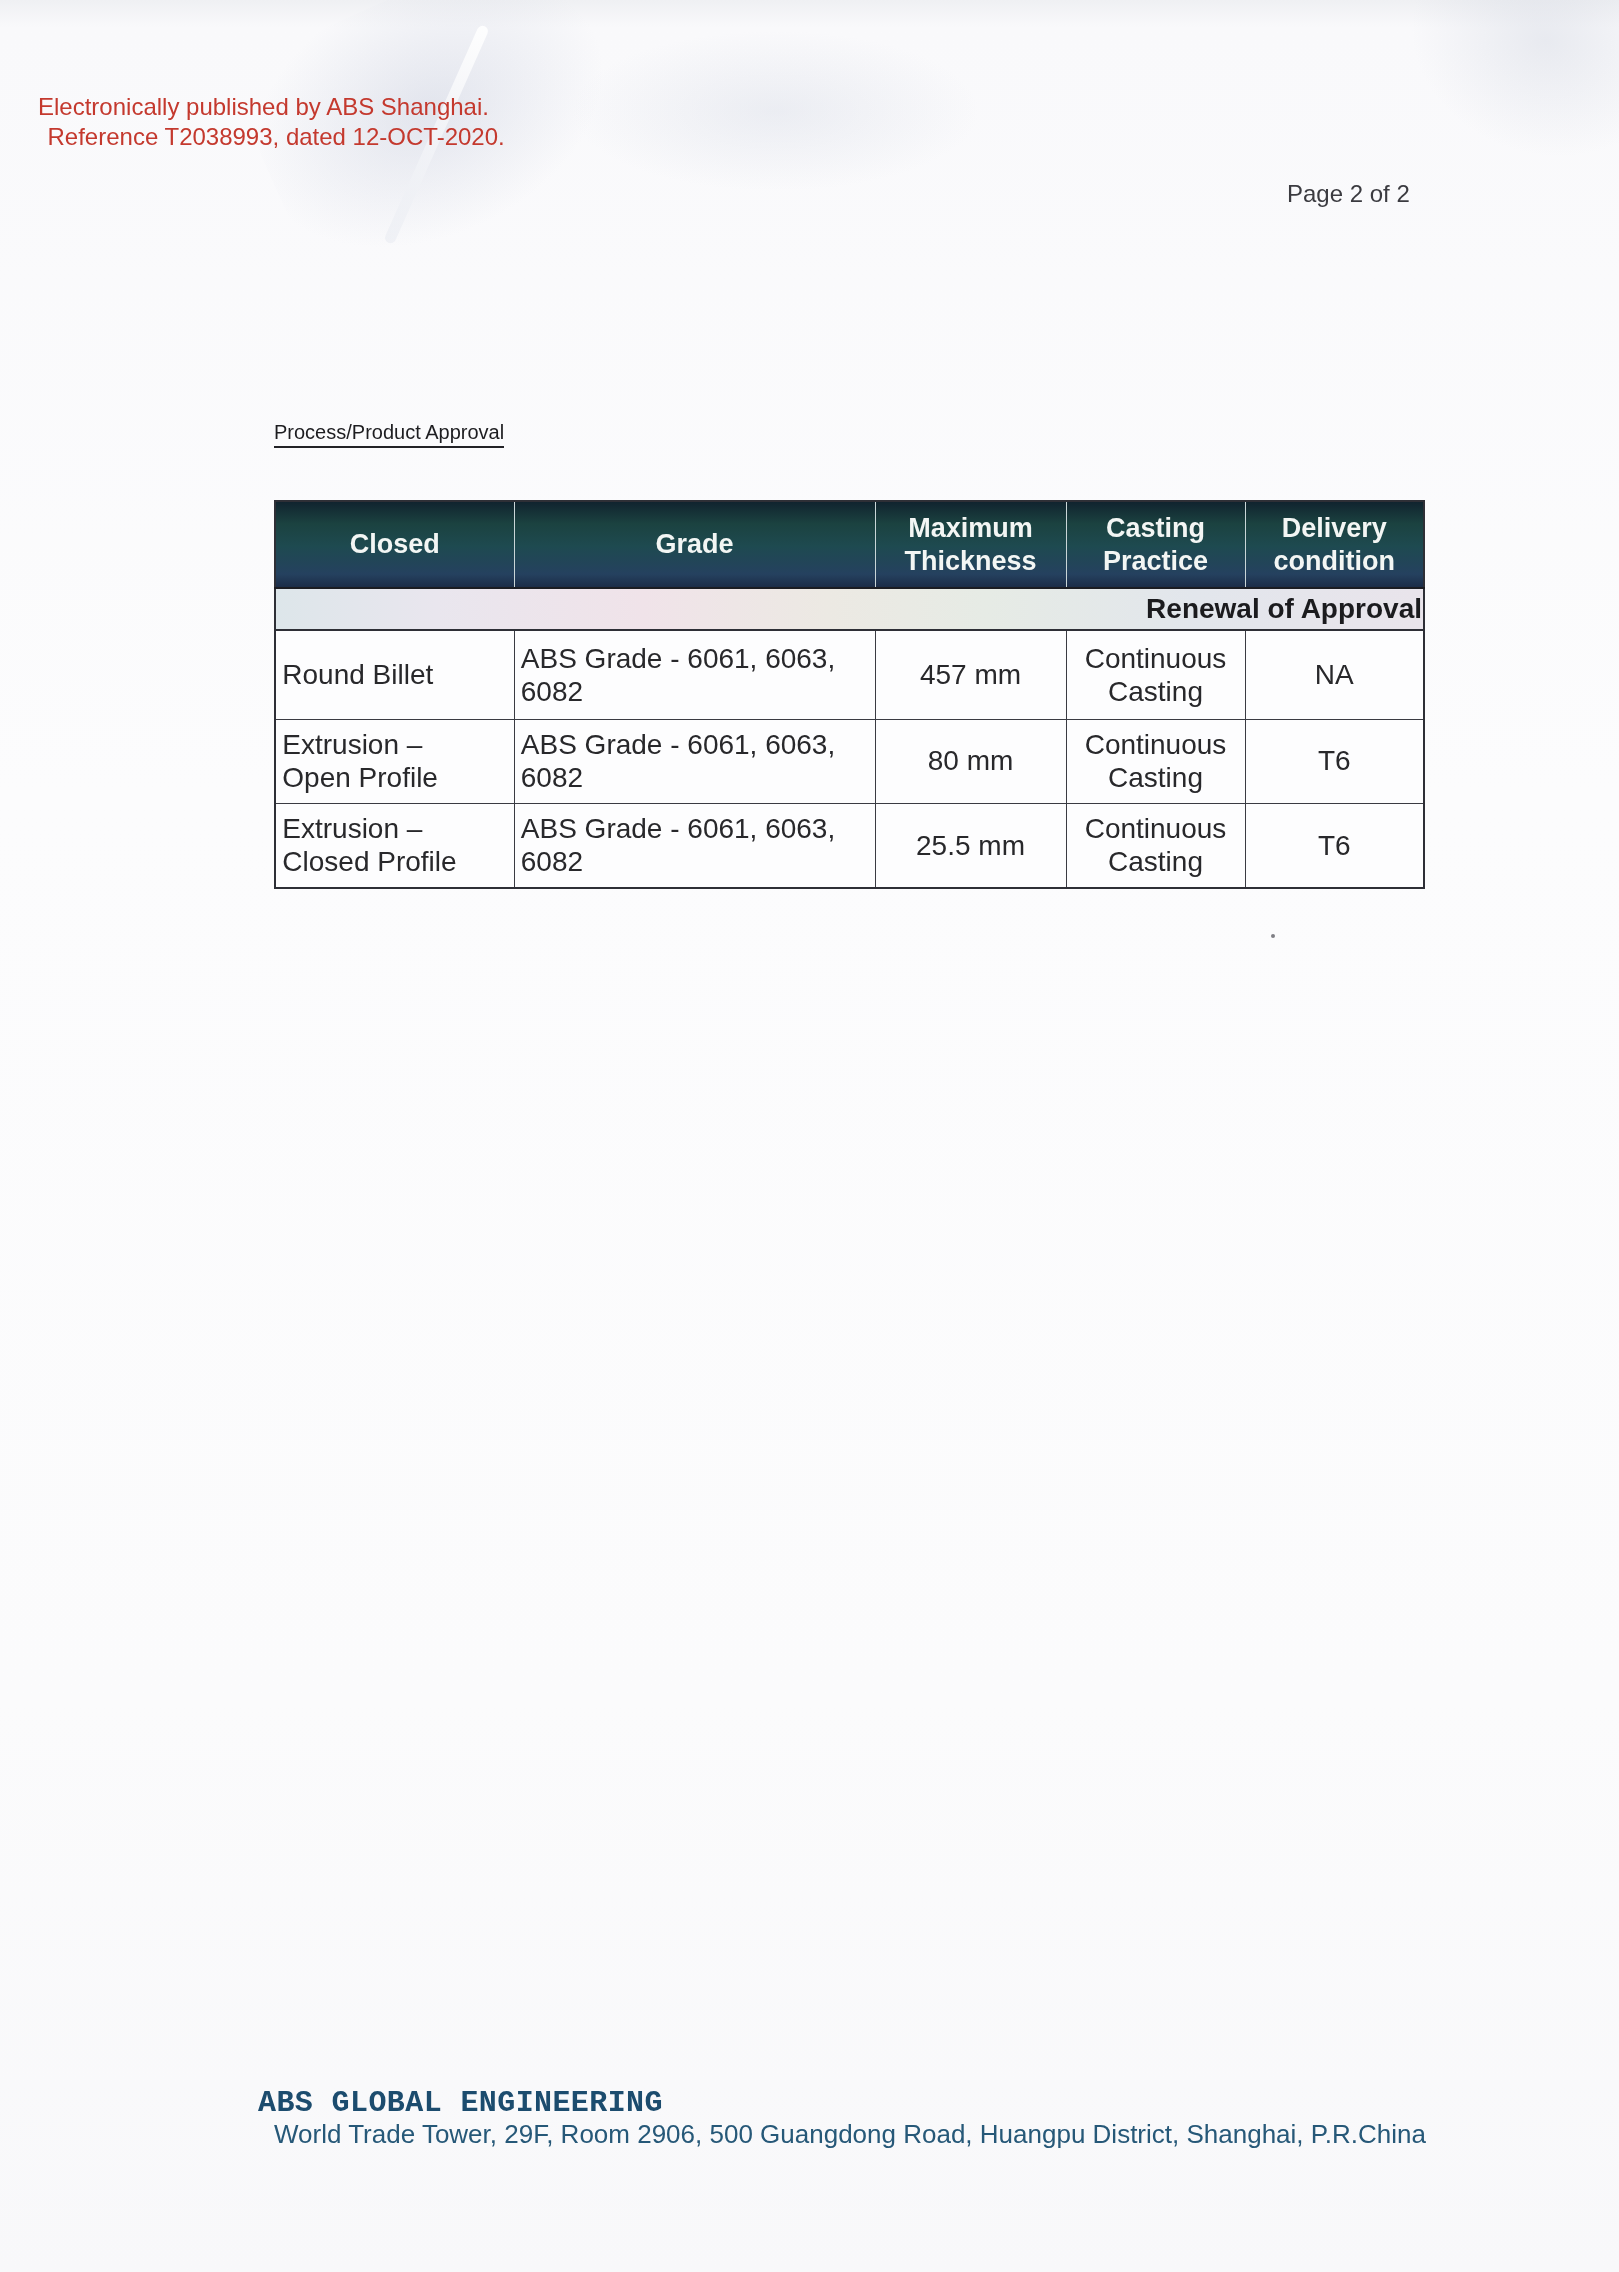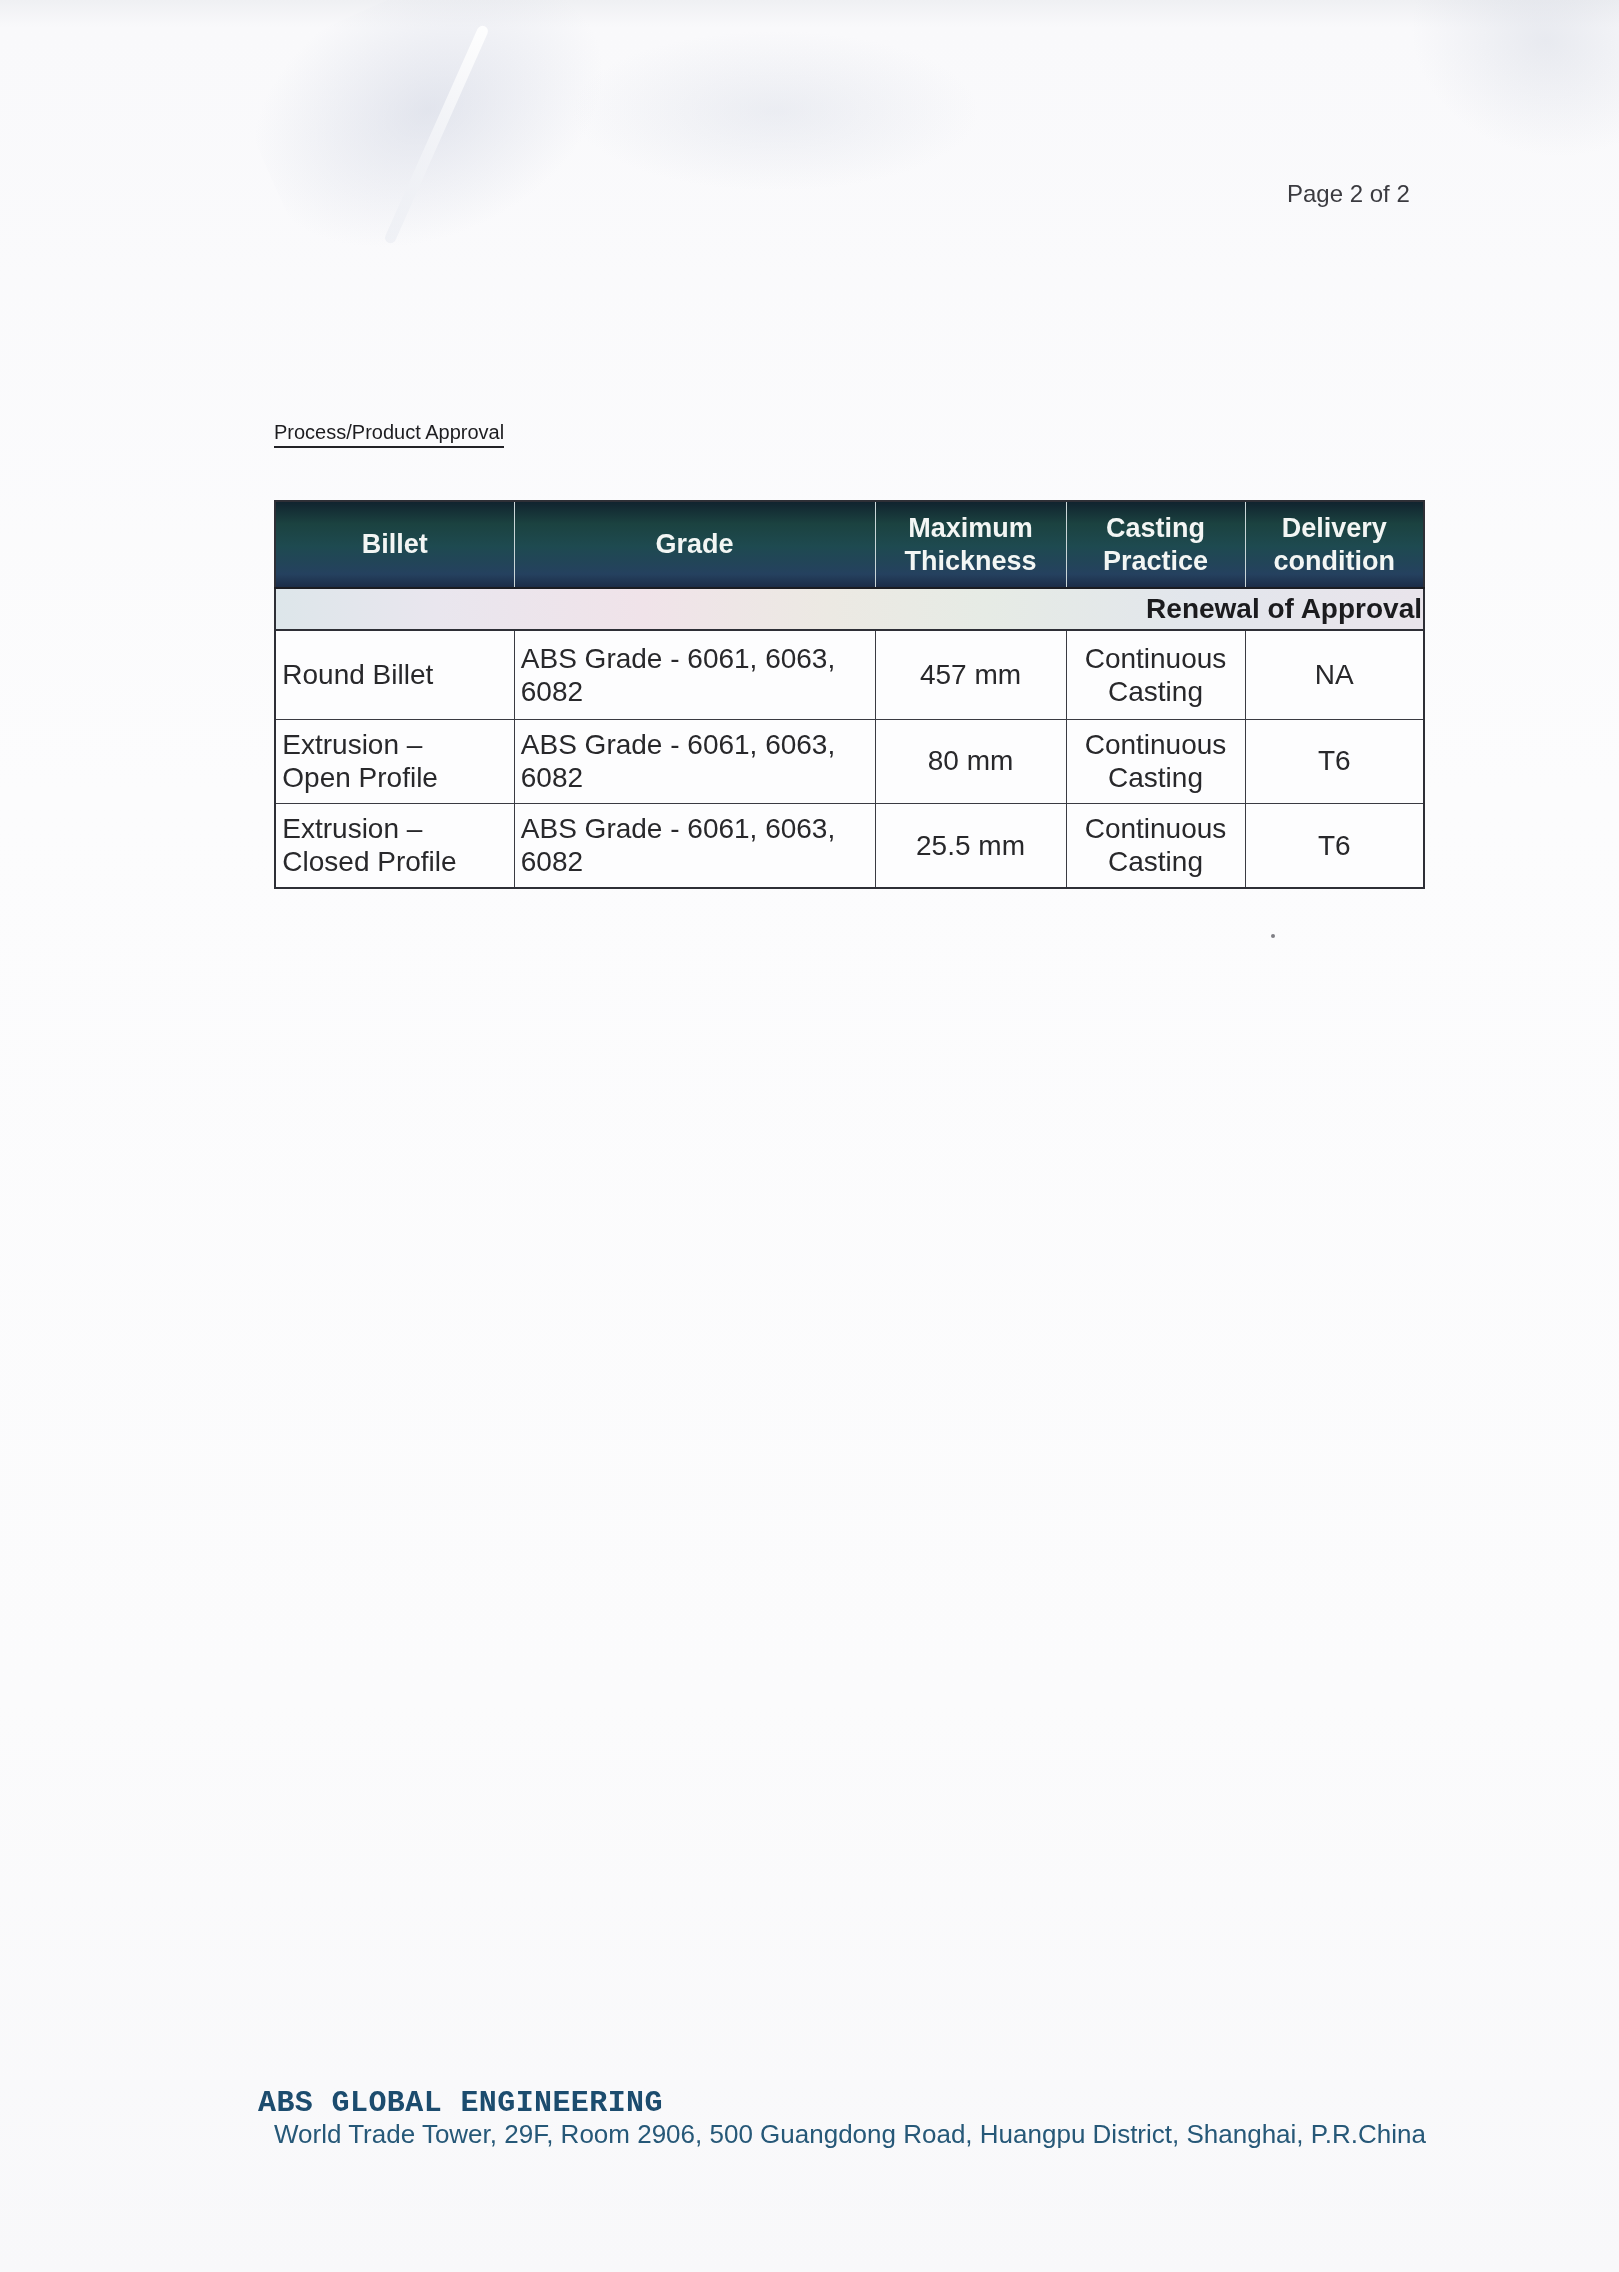--- a/index.html
+++ b/index.html
@@ -60,36 +60,40 @@
 </head>
 <body>
 
 <div class="page">
 
   <div class="artifact artifact-fold-1"></div>
   <div class="artifact artifact-fold-2"></div>
   <div class="artifact artifact-fold-3"></div>
   <div class="artifact artifact-streak"></div>
 
+  <div class="stamp">
+    <div class="line1">Electronically published by ABS Shanghai.</div>
+    <div class="line2">Reference T2038993, dated 12-OCT-2020.</div>
+  </div>
 
   <div class="page-number">Page 2 of 2</div>
 
   <div class="section-title">Process/Product Approval</div>
 
   <table class="approval-table">
     <colgroup>
       <col style="width:239px">
       <col style="width:361px">
       <col style="width:191px">
       <col style="width:179px">
       <col style="width:179px">
     </colgroup>
     <thead>
       <tr>
-        <th>Billet</th>
+        <th>Closed</th>
         <th>Grade</th>
         <th>Maximum Thickness</th>
         <th>Casting Practice</th>
         <th>Delivery condition</th>
       </tr>
     </thead>
     <tbody>
       <tr class="section-row">
         <td colspan="5">Renewal of Approval</td>
       </tr>

